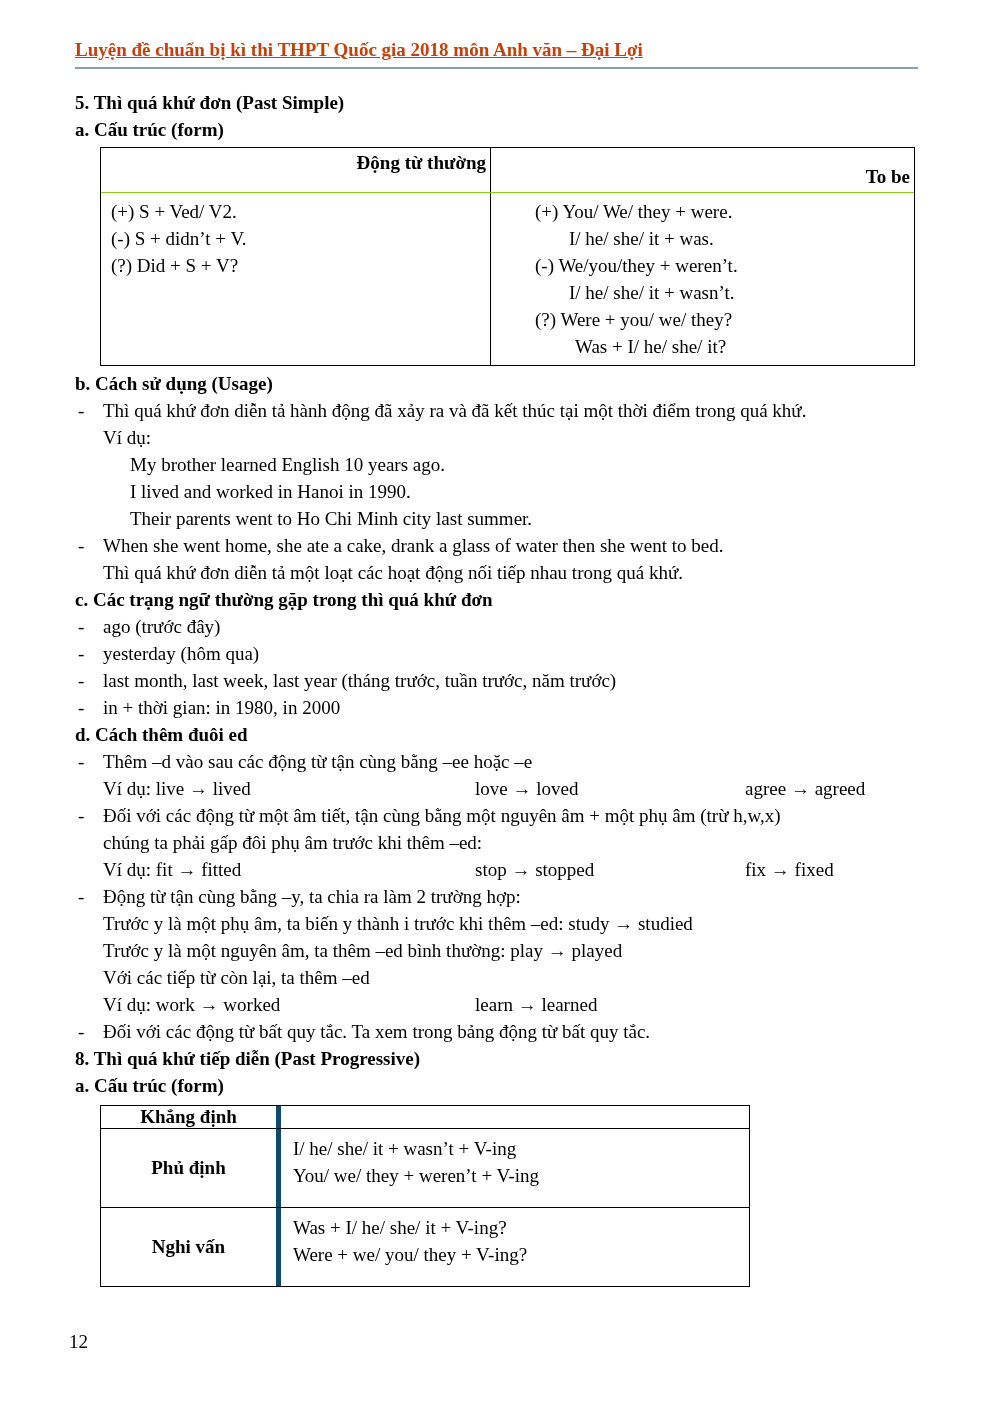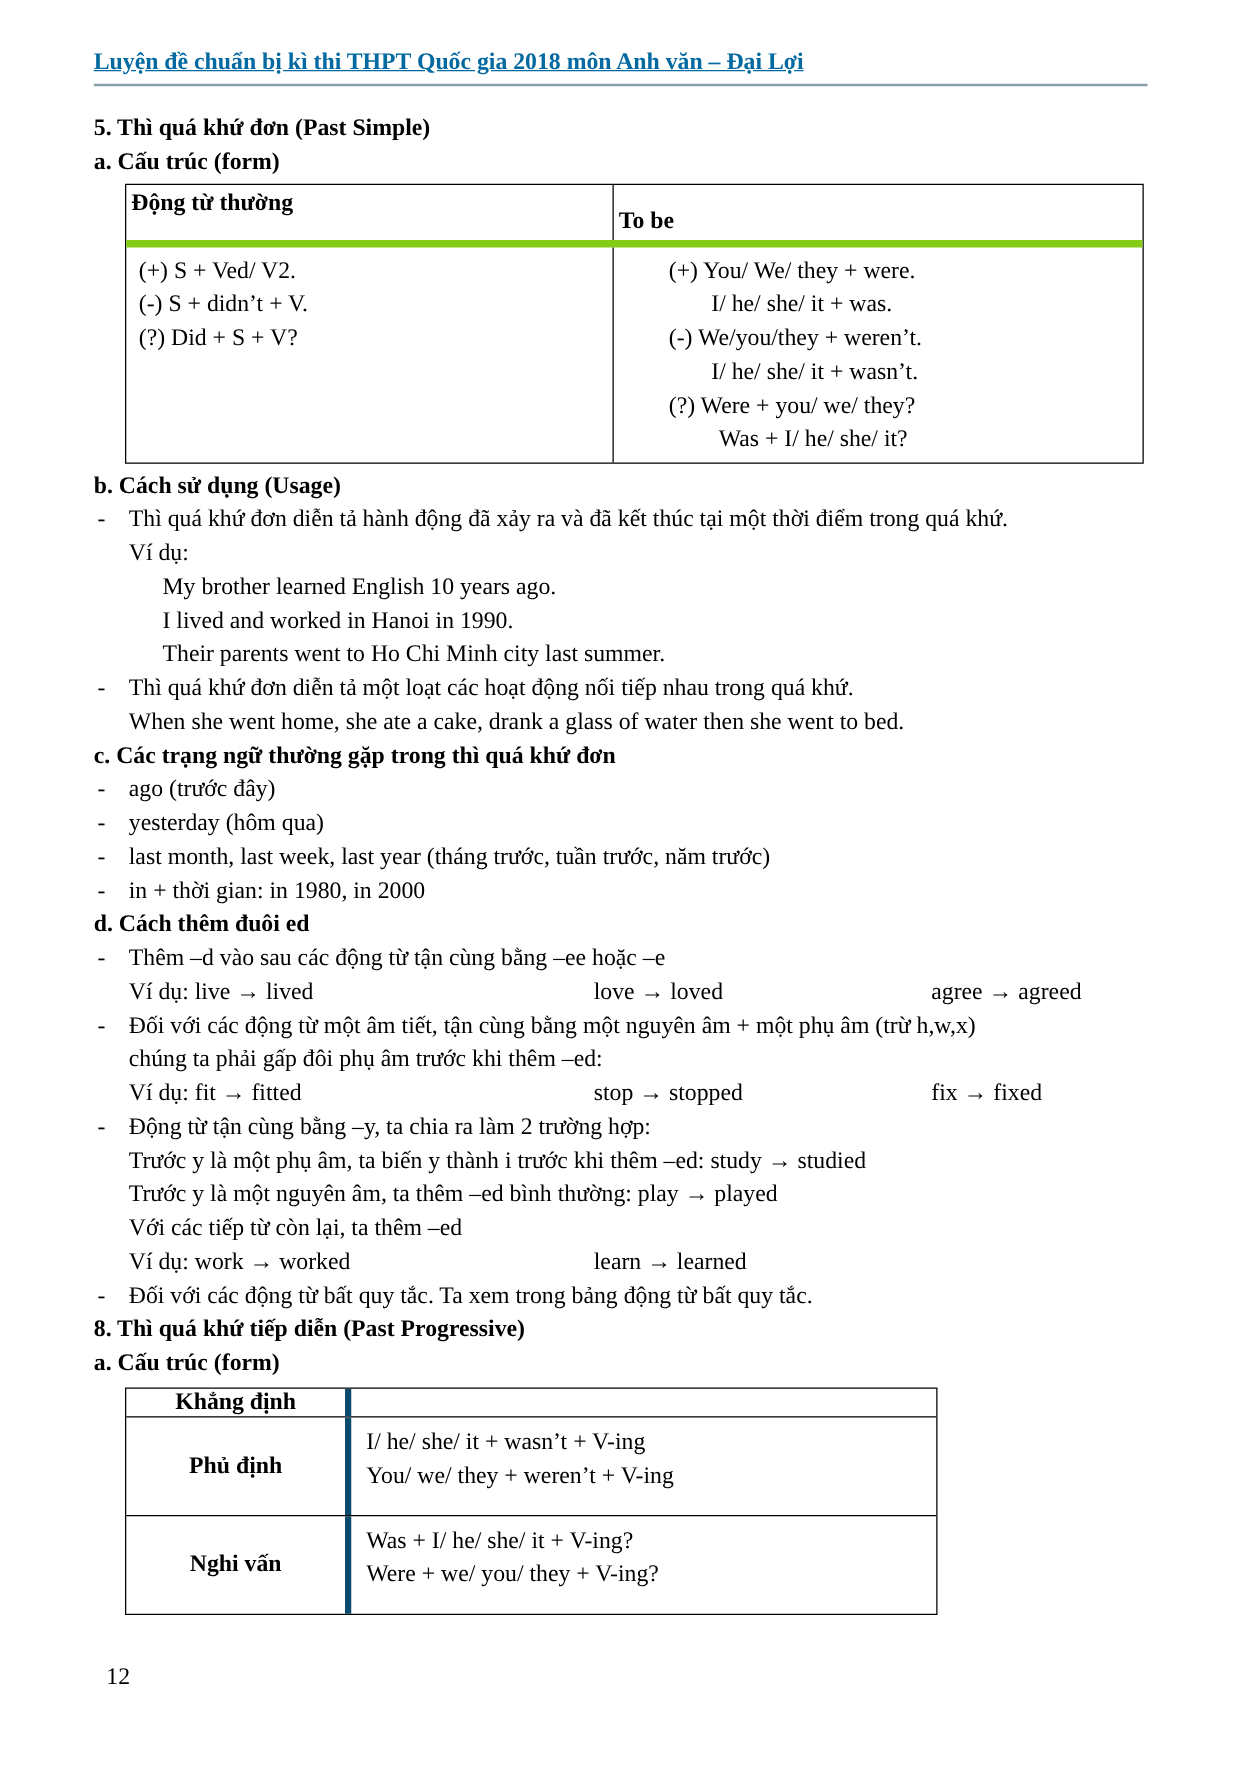--- a/index.html
+++ b/index.html
@@ -12,21 +12,21 @@
   }
   .page {
     position: relative;
     width: 993px; height: 1412px;
     padding: 38px 75px 0 75px;
     box-sizing: border-box;
     overflow: hidden;
   }
   .doc-header {
     font-weight: bold;
-    color: #0369a1;
+    color: #c2410c;
     border-bottom: 2px solid #8aa0ac;
     padding-bottom: 5px;
     margin-bottom: 20px;
     line-height: 24px;
   }
   .doc-header span { text-decoration: underline; }
   .line { line-height: 27px; }
   .b { font-weight: bold; }
 
   .bullet-row { display: flex; line-height: 27px; }
@@ -34,42 +34,42 @@
   .btext { flex: 1; }
   .pad27 { padding-left: 27px; }
 
   .ex-row { display: flex; line-height: 27px; padding-left: 28px; }
   .ex-row .ex1 { width: 372px; flex: none; }
   .ex-row .ex2 { width: 270px; flex: none; }
   .ex-row .ex3 { flex: 1; }
 
   
   .t1 { width: 815px; margin: 4px 0 4px 25px; border: 1px solid #000; box-sizing: border-box; }
-  .t1-head { display: flex; border-bottom: 6px solid #84cc16; font-weight: bold; text-align: left; }
+  .t1-head { display: flex; border-bottom: 1px solid #84cc16; font-weight: bold; text-align: right; }
   .t1-head .c1 { width: 390px; flex: none; border-right: 1px solid #000; padding: 2px 4px; box-sizing: border-box; line-height: 26px; }
   .t1-head .c2 { flex: 1; padding: 2px 4px; line-height: 26px; margin-top: 14px; }
   .t1-body { display: flex; gap: 34px; }
   .t1-body .c1 { width: 390px; flex: none; border-right: 1px solid #000; padding: 5px 10px; box-sizing: border-box; }
   .t1-body .c2 { flex: 1; padding: 5px 10px; }
   .ind34 { padding-left: 34px; }
   .ind40 { padding-left: 40px; }
 
   
   .t2 { width: 650px; margin: 6px 0 0 25px; border: 1px solid #000; box-sizing: border-box; }
   .t2-row { display: flex; }
   .t2-row + .t2-row { border-top: 1px solid #000; }
   .t2-label {
     width: 175px; flex: none;
     border-right: 5px solid #0c4a6e;
     display: flex; align-items: center; justify-content: center;
     font-weight: bold;
   }
   .t2-content { flex: 1; padding: 6px 12px 18px 12px; line-height: 28px; }
 
-  .page-num { position: absolute; left: 85px; top: 1328px; line-height: 27px; }
+  .page-num { position: absolute; left: 69px; top: 1328px; line-height: 27px; }
 </style>
 </head>
 <body>
 
 <div class="page">
 
   <div class="doc-header">
     <span>Luyện đề chuẩn bị kì thi THPT Quốc gia 2018 môn Anh văn – Đại Lợi</span>
   </div>
 
@@ -107,22 +107,22 @@
       <div class="line">Ví dụ:</div>
       <div class="line pad27">My brother learned English 10 years ago.</div>
       <div class="line pad27">I lived and worked in Hanoi in 1990.</div>
       <div class="line pad27">Their parents went to Ho Chi Minh city last summer.</div>
     </div>
   </div>
 
   <div class="bullet-row">
     <span class="marker">-</span>
     <div class="btext">
+      <div class="line">When she went home, she ate a cake, drank a glass of water then she went to bed.</div>
       <div class="line">Thì quá khứ đơn diễn tả một loạt các hoạt động nối tiếp nhau trong quá khứ.</div>
-      <div class="line">When she went home, she ate a cake, drank a glass of water then she went to bed.</div>
     </div>
   </div>
 
   <div class="line b">c. Các trạng ngữ thường gặp trong thì quá khứ đơn</div>
 
   <div class="bullet-row">
     <span class="marker">-</span>
     <div class="btext line">ago (trước đây)</div>
   </div>
   <div class="bullet-row">

